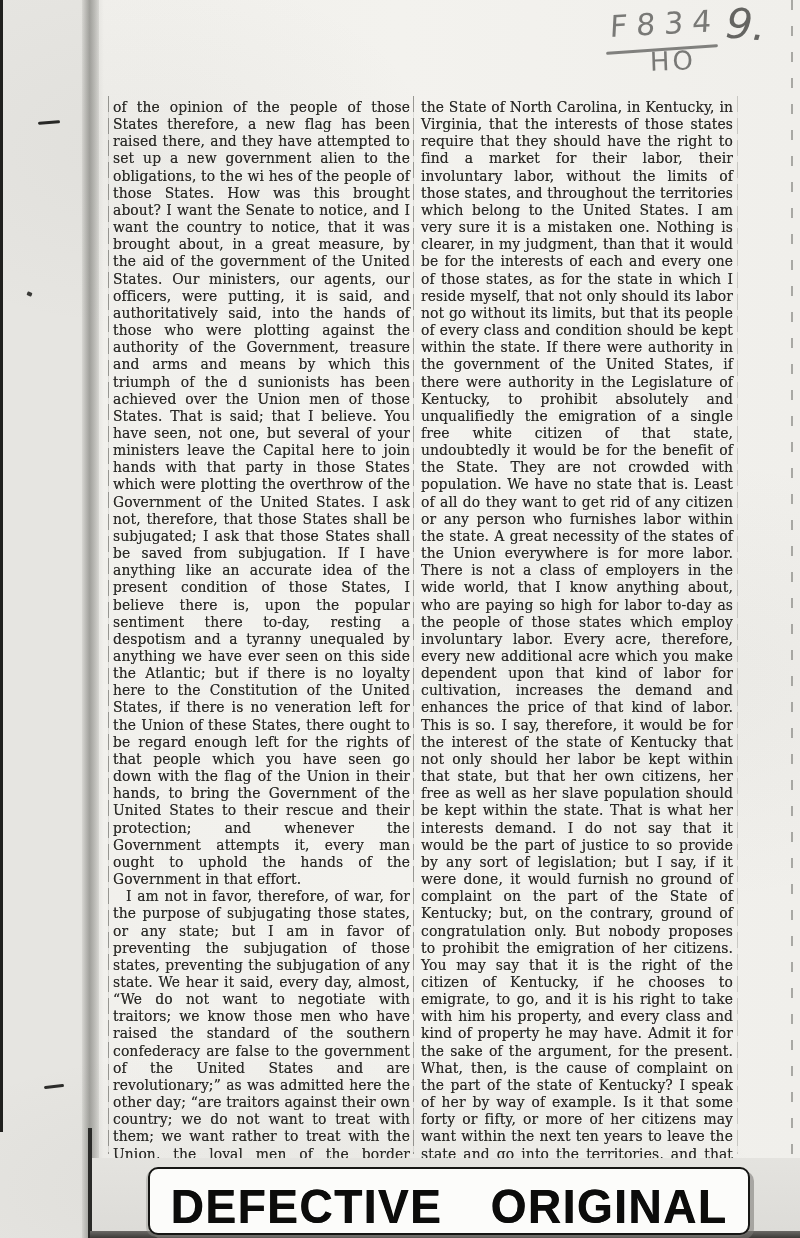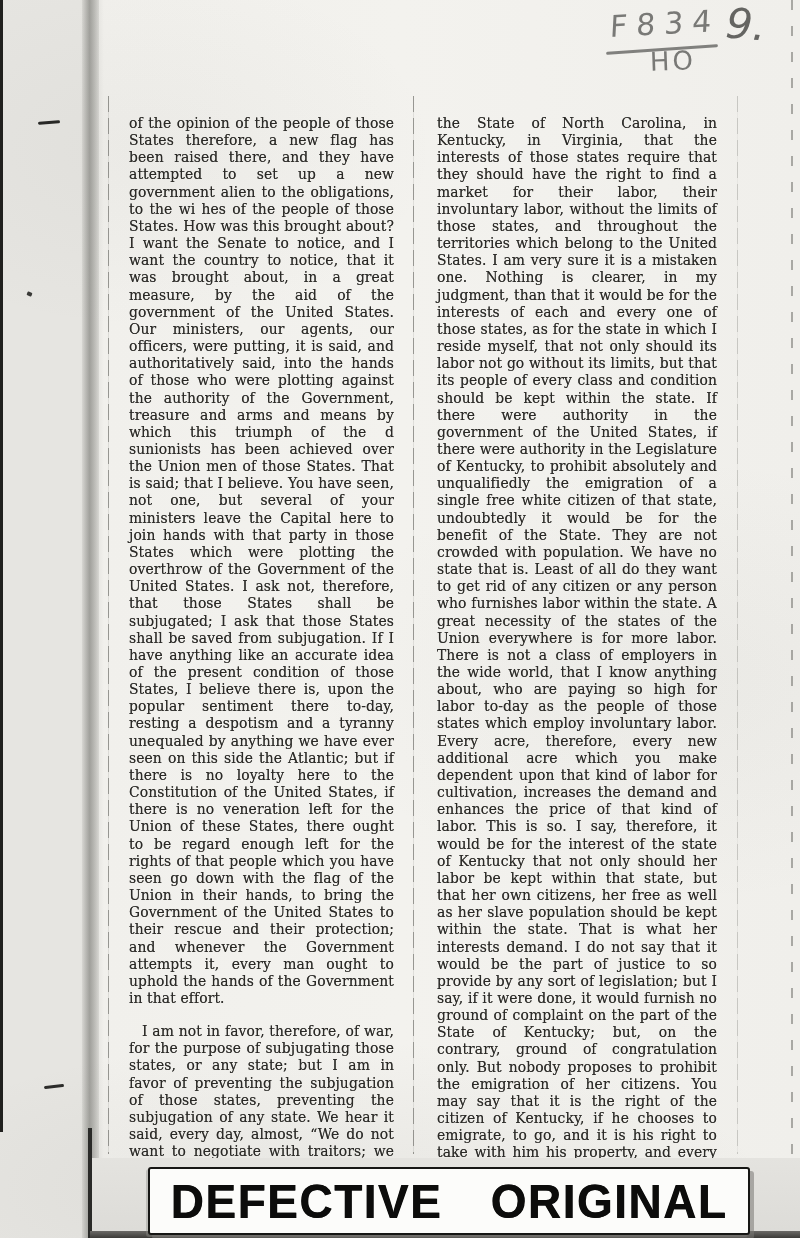--- a/index.html
+++ b/index.html
@@ -89,21 +89,21 @@
   .col {
     position: absolute;
     top: 99px;
     font-size: 13.9px;
     line-height: 17.15px;
     color: #2b2a27;
     text-align: justify;
     text-shadow: 0 0 0.5px rgba(45,45,42,0.65);
     letter-spacing: 0.1px;
   }
-  .col p { margin: 16px; text-indent: 13px; }
+  .col p { margin: 0; text-indent: 13px; }
   .col p.noindent { text-indent: 0; }
   .col-left  { left: 113px; width: 297px; }
   .col-right { left: 421px; width: 312px; }
 
   .rule {
     position: absolute; top: 96px; width: 1px; height: 1058px;
     background: repeating-linear-gradient(180deg, rgba(75,75,70,0.55) 0 16px, rgba(75,75,70,0.12) 16px 22px);
   }
   .rule-a { left: 108px; }
   .rule-b { left: 413px; }
@@ -116,22 +116,22 @@
   }
   .bottom-bar {
     position: absolute; left: 90px; top: 1231px; width: 710px; height: 7px;
     background: linear-gradient(180deg, #6b6966, #3c3b38);
   }
   .stamp {
     position: absolute; left: 148px; top: 1167px; width: 598px; height: 64px;
     background: #fcfcfa;
     border: 2px solid #161614;
     box-shadow: 4px 4px 0 rgba(120,119,115,0.55), -2px 2px 0 rgba(140,139,135,0.4);
-    display: flex; align-items: center; justify-content: center;
-    border-radius: 3px;
+    display: flex; align-items: flex-end; justify-content: center;
+    border-radius: 10px;
   }
   .stamp span {
     font-family: "Liberation Sans", sans-serif;
     font-weight: bold;
     font-size: 46px;
     letter-spacing: 1.5px;
     word-spacing: 34px;
     color: #0c0c0b;
     transform: scaleY(1.04);
     white-space: nowrap;

